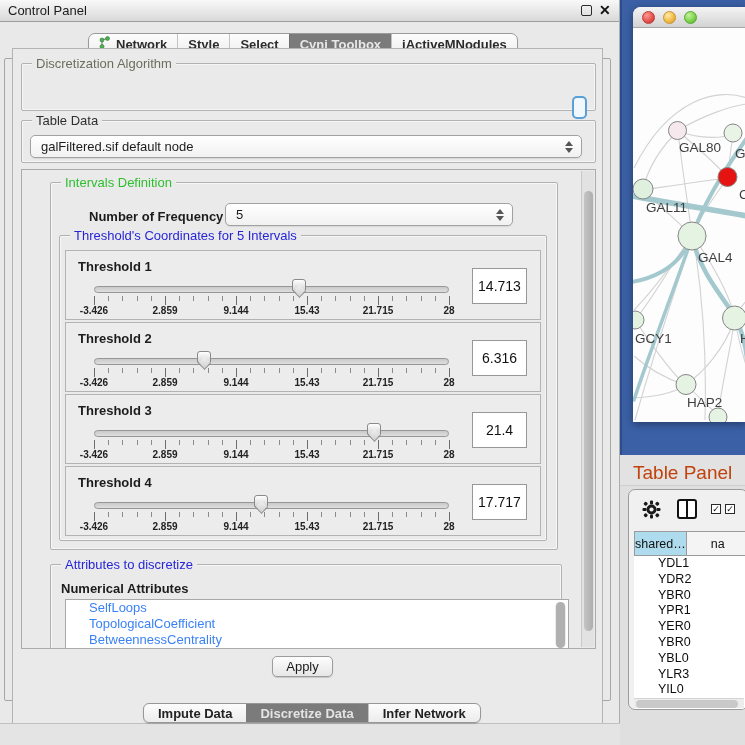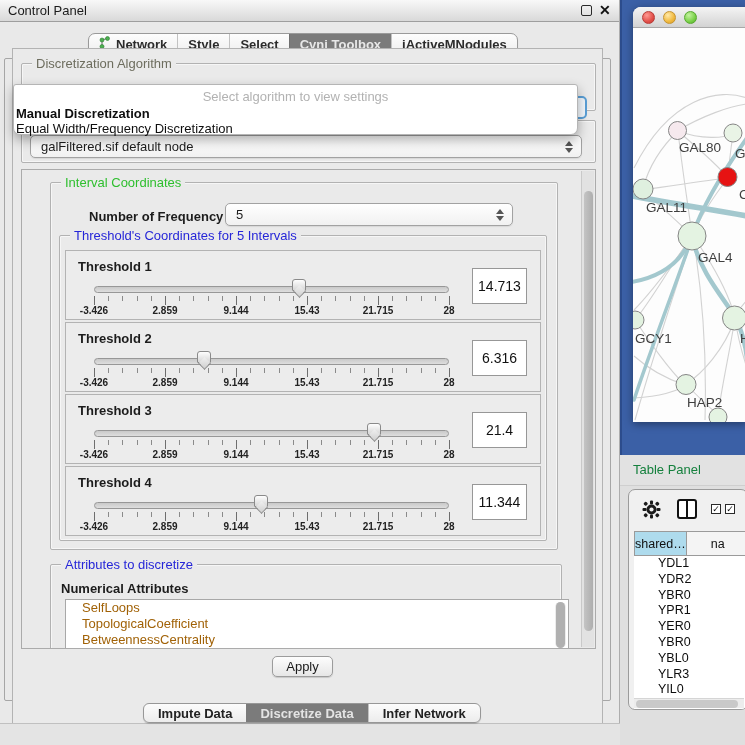--- a/index.html
+++ b/index.html
@@ -101,21 +101,21 @@
   .thumb::after { content:""; position:absolute; left:2px; top:7px; width:8px; height:8px;
     background:linear-gradient(135deg,#f0f0f0,#d0d0d0);
     border:1px solid #8a8a8a; border-top:none; border-left:none; transform:rotate(45deg); }
   .t-value { position:absolute; left:406px; top:17px; width:55px; height:36px;
     background:#ffffff; border:1px solid #979797; font-size:14px; color:#111;
     text-align:center; line-height:34px; }
 
   
   .attr-list { position:absolute; left:14px; top:34px; width:504px; height:52px;
     background:#ffffff; border:1px solid #a8a8a8; overflow:hidden; }
-  .attr-item { font-size:13px; color:#a16207; padding-left:16px; line-height:16px; }
+  .attr-item { font-size:13px; color:#3b82f6; padding-left:23px; line-height:16px; }
   .list-scrollbar { position:absolute; right:2px; top:2px; bottom:2px; width:11px;
     background:#ececec; border-radius:5px; }
   .list-scrollbar .thumb-v2 { position:absolute; left:1px; top:0; width:9px; height:100%;
     background:#b0b0b0; border-radius:5px; }
 
   .apply-btn { position:absolute; left:259px; top:607px; width:61px; height:21px;
     border:1px solid #9c9c9c; border-radius:5px; font-size:13px; color:#1a1a1a;
     background:linear-gradient(#fdfdfd,#e6e6e6); text-align:center; line-height:19px;
     box-shadow:0 1px 1px rgba(0,0,0,.15); }
 
@@ -142,21 +142,21 @@
     background:linear-gradient(#f4f4f4,#d3d3d3); border-bottom:1px solid #a8a8a8; }
   .tl { position:absolute; top:4px; width:13px; height:13px; border-radius:50%; }
   .tl.red { left:9px; background:radial-gradient(circle at 35% 30%,#ff9a93,#e2504a 60%,#c0392f); border:1px solid #b73c38; }
   .tl.yellow { left:30px; background:radial-gradient(circle at 35% 30%,#ffe9a8,#f0b93f 60%,#d79a28); border:1px solid #c49331; }
   .tl.green { left:51px; background:radial-gradient(circle at 35% 30%,#c4f2a0,#79d148 60%,#55a82c); border:1px solid #57a82f; }
   .net-canvas { position:absolute; left:0; top:21px; width:114px; height:394px; background:#fdfdfd; }
   .net-canvas svg text { font-family:"Liberation Sans",sans-serif; font-size:13.5px; fill:#3f3f3f; }
 
   .tp-header-strip { position:absolute; left:0; top:455px; width:125px; height:31px;
     background:#e2e2e2; border-bottom:1px solid #cfcfcf; }
-  .tp-title { position:absolute; left:13px; top:7px; font-size:13px; color:#15803d; }
+  .tp-title { position:absolute; left:13px; top:7px; font-size:19px; color:#c2410c; }
 
   .table-card { position:absolute; left:8px; top:489px; width:120px; height:221px;
     border:1.5px solid #9b9b9b; border-radius:7px; background:#f0f0f0; overflow:hidden; }
   .tp-toolbar { position:absolute; left:0; top:0; right:0; height:40px; }
   .gear-icon { position:absolute; left:13px; top:10px; }
   .cols-icon { position:absolute; left:48px; top:9px; width:20px; height:20px;
     border:2px solid #111; border-radius:3px; background:#fff; }
   .cols-icon::after { content:""; position:absolute; left:7px; top:0; width:2px; height:16px; background:#111; }
   .chk-icon { position:absolute; top:14px; width:10px; height:10px; border:1.5px solid #2a2a2a;
     background:#fff; font-size:9px; line-height:8px; text-align:center; color:#111; }
@@ -227,21 +227,21 @@
       <span class="group-title gt-dark">Table Data</span>
       <div class="combo" style="left:8px; top:14px; width:552px;">
         <span>galFiltered.sif default node</span>
         <span class="spinner"></span>
       </div>
     </div>
 
     <div class="scrollpane">
 
       <div class="groupbox" style="left:28px; top:12px; width:508px; height:368px;">
-        <span class="group-title gt-green">Interval Coordinates</span>
+        <span class="group-title gt-green">Intervals Definition</span>
 
         <span class="lbl-bold" style="left:38px; top:26px;">Number of Frequency</span>
         <div class="combo" style="left:174px; top:20px; width:288px;">
           <span>5</span>
           <span class="spinner"></span>
         </div>
 
         <div class="groupbox" style="left:8px; top:52px; width:488px; height:306px;">
           <span class="group-title gt-blue">Threshold's Coordinates for 5 Intervals</span>
           <div class="threshold-rows">
@@ -303,21 +303,21 @@
     <div class="ticks-major"></div>
     <div class="tick-labels">
                   <span class="tick-label" style="left: 28px;">-3.426</span>
                   <span class="tick-label" style="left: 99px;">2.859</span>
                   <span class="tick-label" style="left: 170px;">9.144</span>
                   <span class="tick-label" style="left: 241px;">15.43</span>
                   <span class="tick-label" style="left: 312px;">21.715</span>
                   <span class="tick-label" style="left: 383px;">28</span>
                 </div>
     <div class="thumb" style="left: 187.848px;"></div>
-    <div class="t-value">11.344</div>
+    <div class="t-value">17.717</div>
   </div>
 </div>
         </div>
       </div>
 
       <div class="groupbox" style="left:28px; top:394px; width:512px; height:86px;">
         <span class="group-title gt-blue">Attributes to discretize</span>
         <span class="lbl-bold" style="left:10px; top:16px;">Numerical Attributes</span>
         <div class="attr-list">
           <div>
@@ -346,25 +346,20 @@
     <div class="bseg selected">
       <span>Discretize Data</span>
     </div>
     <div class="bseg sep">
       <span>Infer Network</span>
     </div>
   </div>
 
   <div class="combo-frag"></div>
 
-  <div class="popup">
-    <div class="popup-placeholder">Select algorithm to view settings</div>
-    <div class="popup-opt bold">Manual Discretization</div>
-    <div class="popup-opt">Equal Width/Frequency Discretization</div>
-  </div>
 </div>
 
 <div class="bottom-strip"></div>
 
 <div class="right-side">
   <div class="blue-area">
     <div class="net-window">
       <div class="net-titlebar">
         <span class="tl red"></span>
         <span class="tl yellow"></span>

